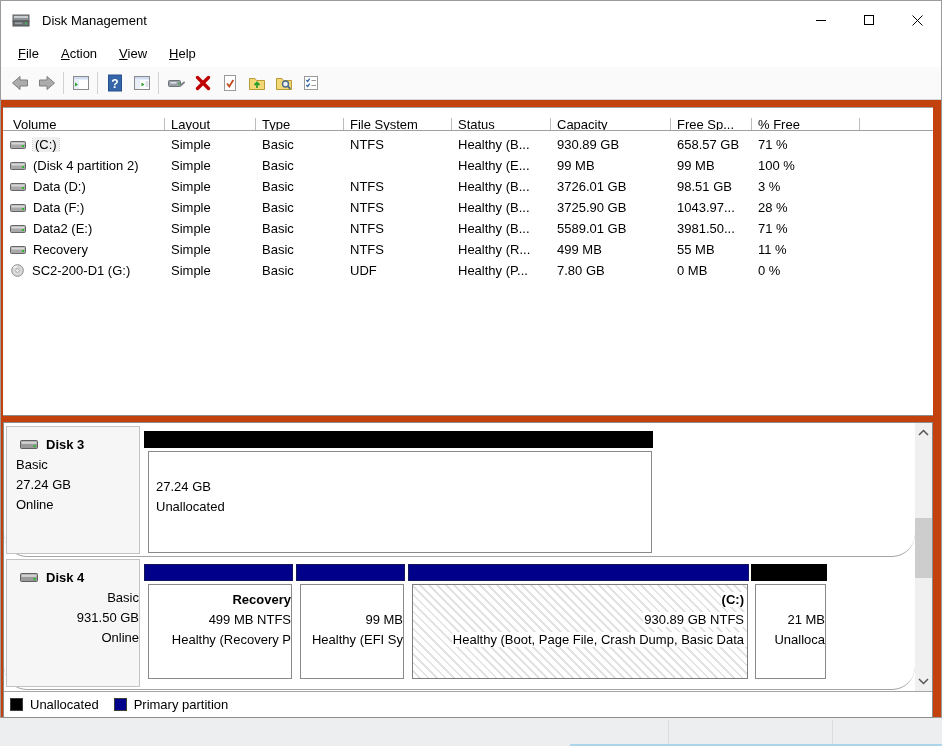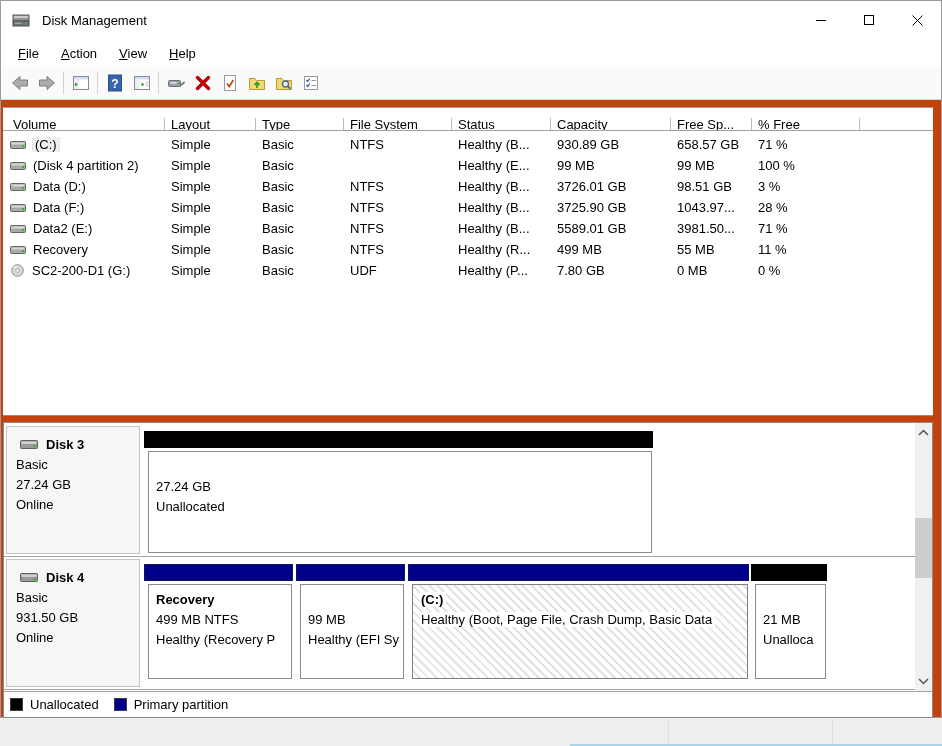--- a/index.html
+++ b/index.html
@@ -45,23 +45,23 @@
   .vrows { padding-top: 3px; }
   .vrow { height: 21px; align-items: center; }
   .cell { padding: 0 6px; white-space: nowrap; overflow: hidden; }
   .vol-cell { display: flex; align-items: center; gap: 7px; padding-left: 7px; }
   .vol-cell .vlabel.focus { background: #efefef; outline: 1px dotted #c8c8c8; padding: 0 2px; }
   
   .bottom-pane {
     position: absolute; left: 2px; top: 421px; width: 930px; height: 296px;
     background: #fff; border: 1px solid #8c8c8c; font-size: 13px;
   }
-  .disk-row { position: absolute; left: 0; width: 911px; border-bottom: 1px solid #a5a5a5; }
+  .disk-row { position: absolute; left: 0; width: 911px; border-bottom: 1px solid #a5a5a5; border-radius: 23px; }
   #disk3-row { top: 1px; height: 133px; }
-  #disk4-row { top: 134px; height: 133px; }
+  #disk4-row { top: 134px; height: 133px; text-align: right; }
   .disk-label {
     position: absolute; left: 2px; top: 2px; width: 134px; height: 128px;
     background: #f6f6f6; border: 1px solid #c3c3c3;
   }
   .dl-head { display: flex; align-items: center; gap: 8px; padding: 10px 0 0 13px; font-weight: bold; }
   .dl-line { padding-left: 9px; margin-top: 5px; line-height: 15px; }
   .partition { position: absolute; top: 0; height: 131px; }
   .pband { position: absolute; left: 0; right: 0; top: 7px; height: 17px; }
   .pband.primary { background: #00008B; border: 1px solid #14145e; }
   .pband.unalloc { background: #000; border: 1px solid #000; }
@@ -449,20 +449,21 @@
           <div class="pline"><span class="b"></span></div>
           <div class="pline"><span>99 MB</span></div>
           <div class="pline"><span>Healthy (EFI Sy</span></div>
         </div>
       </div>
 
       <div class="partition" id="d4p3">
         <div class="pband primary"></div>
         <div class="pbody selected">
           <div class="pline"><span class="b">(C:)</span></div>
+          <div class="pline"><span>930.89 GB NTFS</span></div>
           <div class="pline"><span>Healthy (Boot, Page File, Crash Dump, Basic Data</span></div>
         </div>
       </div>
 
       <div class="partition" id="d4p4">
         <div class="pband unalloc"></div>
         <div class="pbody">
           <div class="pline"><span class="b"></span></div>
           <div class="pline"><span>21 MB</span></div>
           <div class="pline"><span>Unalloca</span></div>

